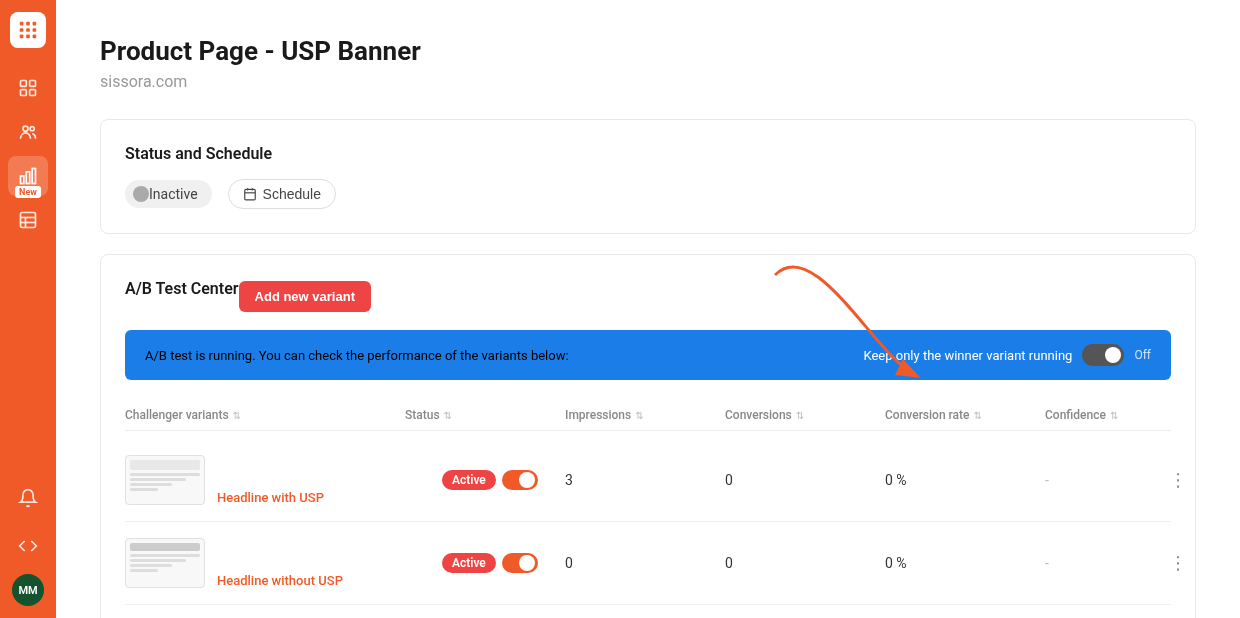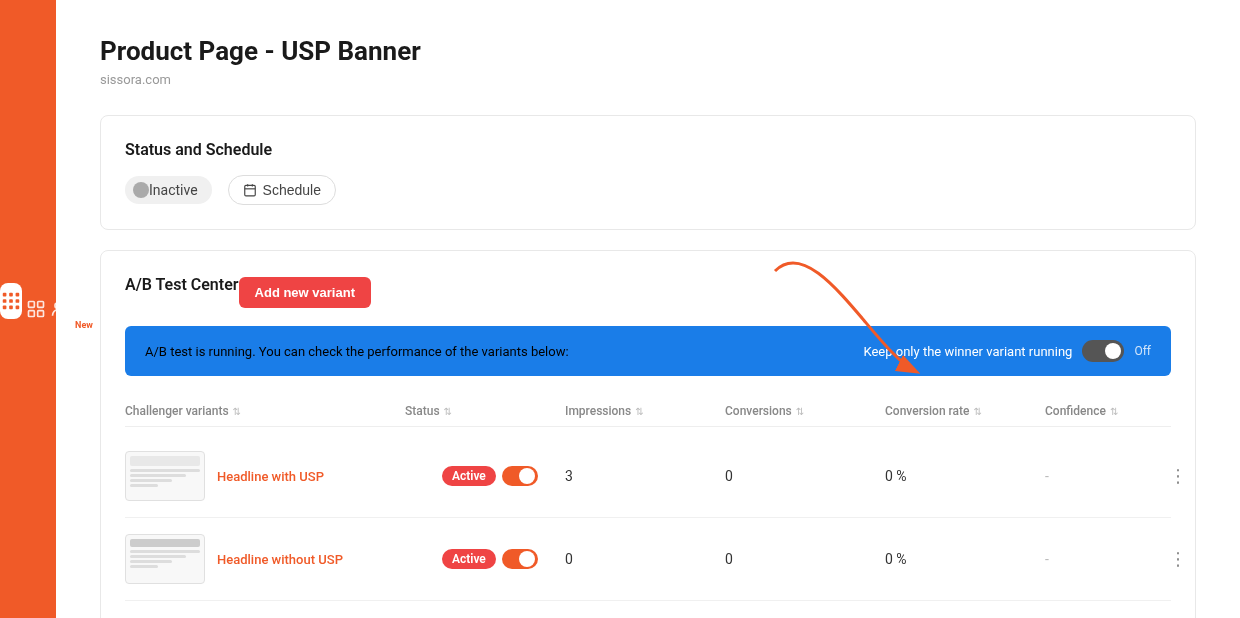--- a/index.html
+++ b/index.html
@@ -3,20 +3,21 @@
   <meta charset="utf-8">
   <style>
     * { box-sizing: border-box; margin: 0; padding: 0; }
     body { font-family: -apple-system, BlinkMacSystemFont, 'Segoe UI', Roboto, sans-serif; background: #f5f5f5; display: flex; height: 618px; overflow: hidden; }
 
     
     .sidebar {
       width: 56px;
       background: #f05a28;
       display: flex;
+      flex-direction: column;
       align-items: center;
       padding: 12px 0;
       gap: 4px;
       flex-shrink: 0;
     }
     .sidebar-logo {
       width: 36px;
       height: 36px;
       background: white;
       border-radius: 8px;
@@ -74,21 +75,21 @@
       overflow-y: auto;
       padding: 36px 44px;
     }
     .page-title {
       font-size: 26px;
       font-weight: 700;
       color: #1a1a1a;
       margin-bottom: 6px;
     }
     .page-subtitle {
-      font-size: 13px;
+      font-size: 16px;
       color: #999;
       margin-bottom: 28px;
     }
 
     
     .card {
       border: 1px solid #e8e8e8;
       border-radius: 8px;
       background: white;
       margin-bottom: 20px;
@@ -220,21 +221,21 @@
 
     .table-row {
       display: grid;
       grid-template-columns: 280px 160px 160px 160px 160px 120px 40px;
       padding: 16px 0;
       border-bottom: 1px solid #f0f0f0;
       align-items: center;
     }
     .variant-cell {
       display: flex;
-      align-items: center;
+      align-items: flex-end;
       gap: 12px;
     }
     .variant-thumb {
       width: 80px;
       height: 50px;
       border: 1px solid #e0e0e0;
       border-radius: 4px;
       background: #f8f8f8;
       overflow: hidden;
       flex-shrink: 0;

